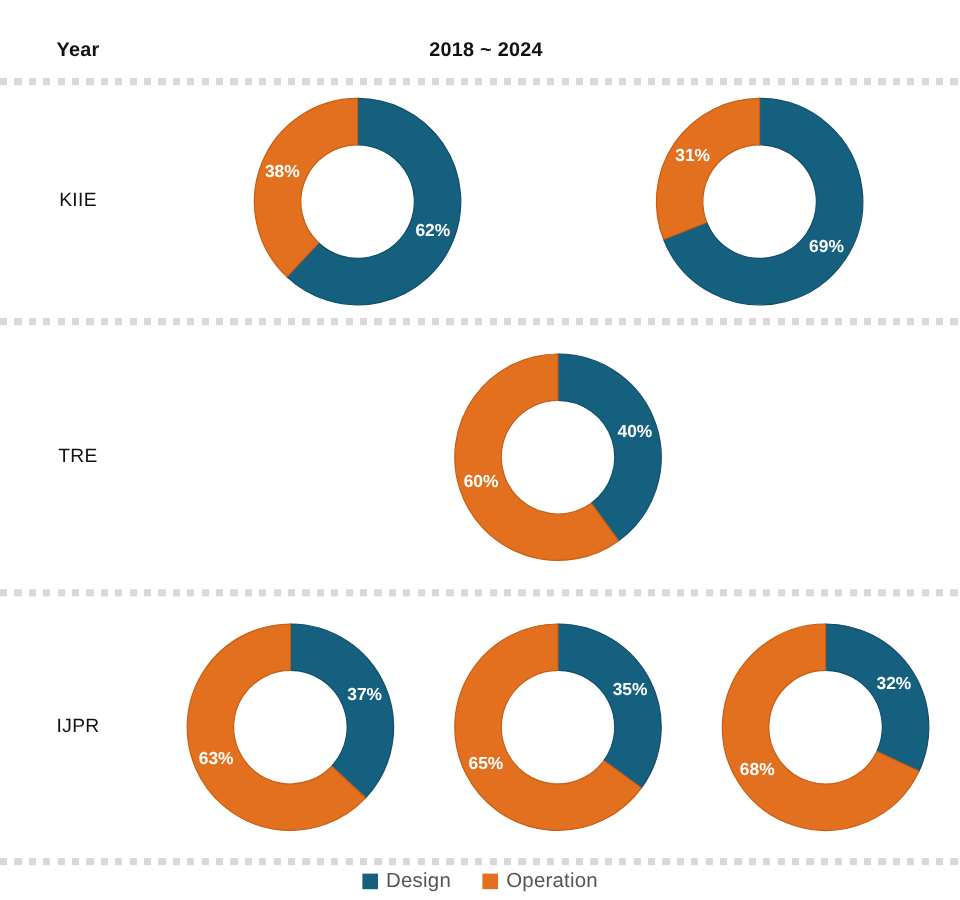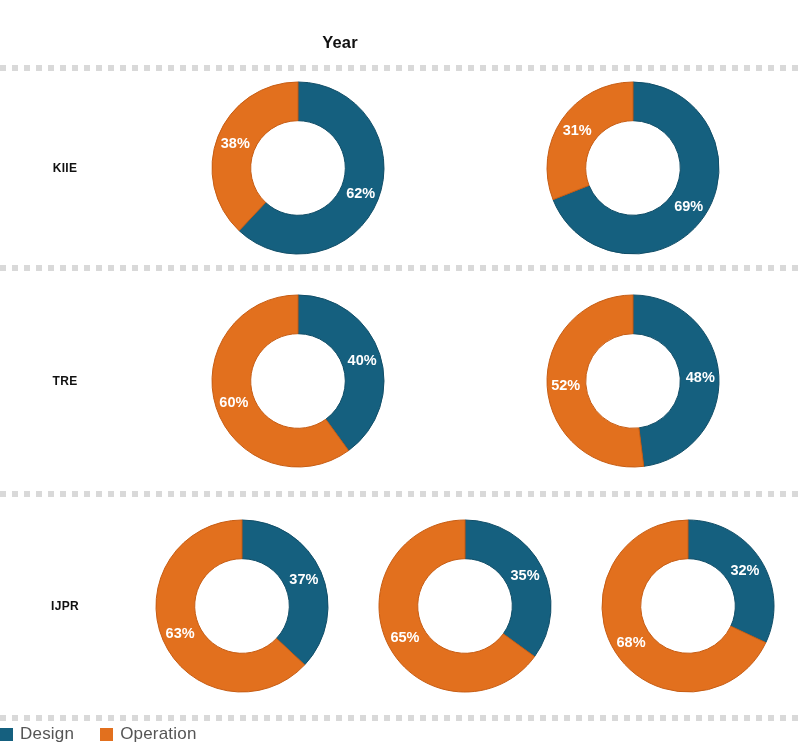--- a/index.html
+++ b/index.html
@@ -77,22 +77,22 @@
     left: 0;
     width: 800px;
     display: flex;
     align-items: center;
   }
   .data-row.r0 { top: 71px;  height: 194px; }
   .data-row.r1 { top: 271px; height: 220px; }
   .data-row.r2 { top: 497px; height: 218px; }
 
   .row-label {
-    font-size: 12px;
-    font-weight: bold;
+    font-size: 16px;
+    font-weight: normal;
     color: #111111;
     letter-spacing: 0.3px;
     text-align: center;
   }
 
   
   .donut-wrap {
     position: relative;
   }
   .donut-wrap svg { display: block; }
@@ -105,21 +105,21 @@
   }
 
   
   .legend {
     position: absolute;
     left: 0;
     top: 724px;
     width: 800px;
     display: flex;
     align-items: center;
-    justify-content: flex-start;
+    justify-content: center;
     gap: 26px;
   }
   .legend-item {
     display: flex;
     align-items: center;
     gap: 7px;
   }
   .legend-swatch {
     width: 13px;
     height: 13px;
@@ -133,20 +133,23 @@
 </style>
 </head>
 <body>
 
 <div id="figure">
 
   <div class="header-row">
     <div class="label-col">
       <span class="head-text">Year</span>
     </div>
+    <div class="chart-col">
+      <span class="head-text">2018 ~ 2024</span>
+    </div>
   </div>
 
   <div class="sep s0"></div>
   <div class="sep s1"></div>
   <div class="sep s2"></div>
   <div class="sep s3"></div>
 
   <div class="data-row r0">
     <div class="label-col">
       <span class="row-label">KIIE</span>
@@ -180,30 +183,20 @@
     <div class="chart-col">
       <div class="donut-wrap">
           <svg width="186" height="186" viewBox="0 0 186 186">
             <path d="M 93 7 A 86 86 0 0 1 143.5495316971527 162.57546151624547 L 120.80224243343397 131.26650383393502 A 47.300000000000004 47.300000000000004 0 0 0 93 45.699999999999996 Z" fill="#15607f" stroke="#114e68" stroke-width="1"></path>
             <text x="157.12403455468444" y="72.16483817126354" text-anchor="middle" dominant-baseline="central" class="slice-label" fill="#ffffff">40%</text>
             <path d="M 143.5495316971527 162.57546151624547 A 86 86 0 1 1 92.99999999999999 7 L 92.99999999999999 45.699999999999996 A 47.300000000000004 47.300000000000004 0 1 0 120.80224243343397 131.26650383393502 Z" fill="#e2701e" stroke="#c75d14" stroke-width="1"></path>
             <text x="28.875965445315558" y="113.83516182873646" text-anchor="middle" dominant-baseline="central" class="slice-label" fill="#ffffff">60%</text>
           </svg>
         </div>
     </div>
-    <div class="chart-col">
-      <div class="donut-wrap">
-          <svg width="186" height="186" viewBox="0 0 186 186">
-            <path d="M 93 7 A 86 86 0 0 1 103.7786580865302 178.32186431304507 L 98.92826194759161 139.9270253721748 A 47.300000000000004 47.300000000000004 0 0 0 93 45.699999999999996 Z" fill="#15607f" stroke="#114e68" stroke-width="1"></path>
-            <text x="160.29095413754777" y="88.76641201125557" text-anchor="middle" dominant-baseline="central" class="slice-label" fill="#ffffff">48%</text>
-            <path d="M 103.7786580865302 178.32186431304507 A 86 86 0 1 1 92.99999999999999 7 L 92.99999999999999 45.699999999999996 A 47.300000000000004 47.300000000000004 0 1 0 98.92826194759161 139.9270253721748 Z" fill="#e2701e" stroke="#c75d14" stroke-width="1"></path>
-            <text x="25.709045862452214" y="97.23358798874447" text-anchor="middle" dominant-baseline="central" class="slice-label" fill="#ffffff">52%</text>
-          </svg>
-        </div>
-    </div>
   </div>
 
   <div class="data-row r2">
     <div class="label-col">
       <span class="row-label">IJPR</span>
     </div>
     <div class="chart-col">
       <div class="donut-wrap">
           <svg width="186" height="186" viewBox="0 0 186 186">
             <path d="M 93 7 A 86 86 0 0 1 155.6913019582414 151.8710511098672 L 127.48021607703276 125.37907811042697 A 47.300000000000004 47.300000000000004 0 0 0 93 45.699999999999996 Z" fill="#15607f" stroke="#114e68" stroke-width="1"></path>

